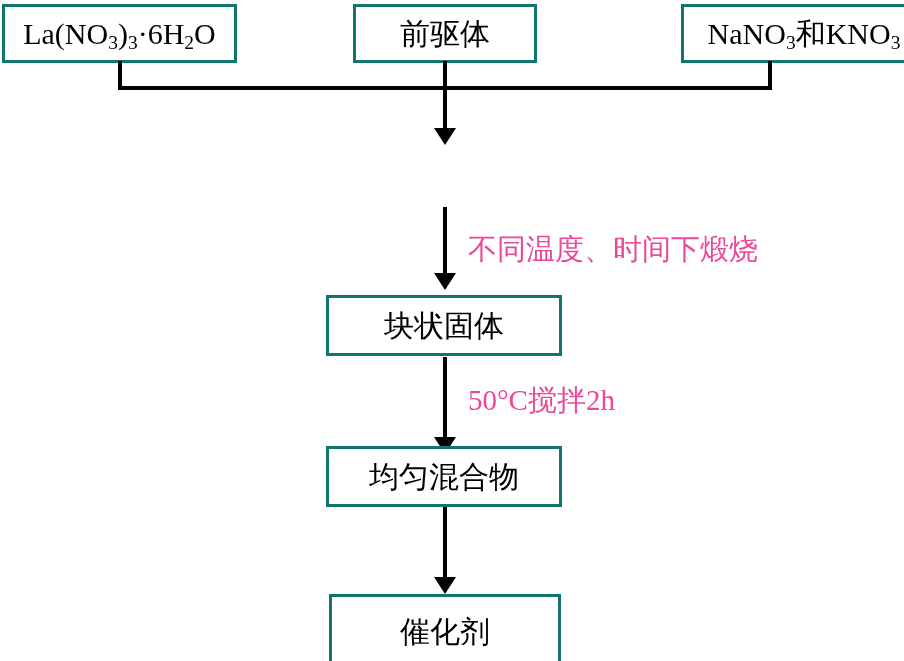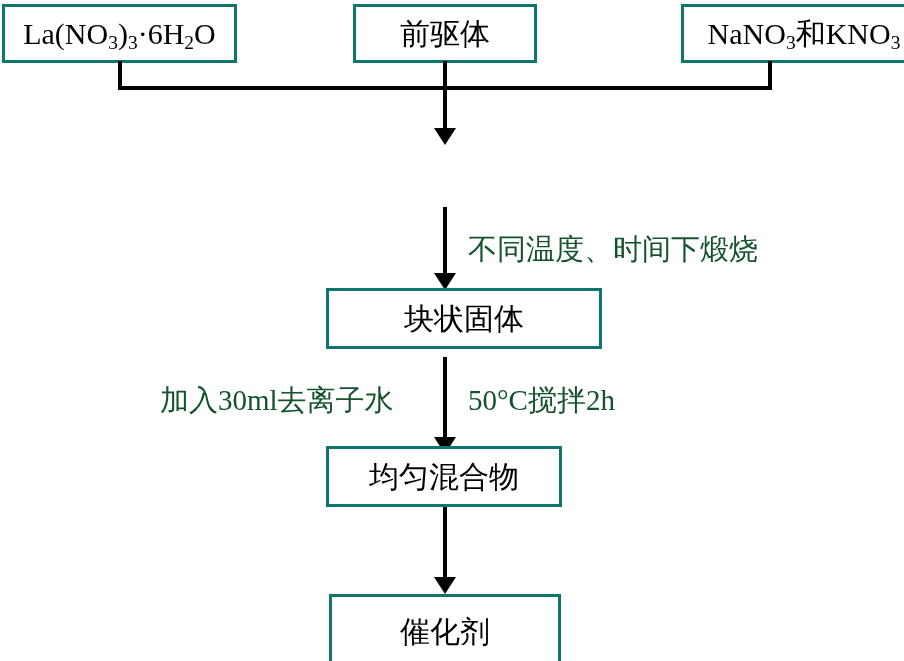--- a/index.html
+++ b/index.html
@@ -54,21 +54,21 @@
     height: 0;
     border-left: 11px solid transparent;
     border-right: 11px solid transparent;
     border-top: 17px solid #000000;
   }
   .edge-label {
     position: absolute;
     font-size: 29px;
     white-space: nowrap;
     line-height: 1;
-    color: #14532d;
+    color: #ec4899;
     text-align: center;
   }
 </style>
 </head>
 <body>
 
 <div id="canvas">
 
   <div class="node" style="left:2px; top:4px; width:235px; height:59px;">
     <span class="node-label">La(NO<sub>3</sub>)<sub>3</sub>·6H<sub>2</sub>O</span>
@@ -88,27 +88,26 @@
   <div class="edge-v" style="left:443px; top:61px; height:27px;"></div>
 
   <div class="edge-v" style="left:443px; top:86px; height:44px;"></div>
   <div class="arrowhead" style="left:434px; top:128px;"></div>
 
 
   <div class="edge-v" style="left:443px; top:207px; height:68px;"></div>
   <div class="arrowhead" style="left:434px; top:273px;"></div>
   <div class="edge-label" style="left:468px; top:235px;">不同温度、时间下煅烧</div>
 
-  <div class="node" style="left:326px; top:288px; width:276px; height:61px;text-align:center;">
+  <div class="node" style="left:326px; top:295px; width:236px; height:61px;text-align:center;">
     <span class="node-label">块状固体</span>
   </div>
 
   <div class="edge-v" style="left:443px; top:357px; height:82px;"></div>
   <div class="arrowhead" style="left:434px; top:437px;"></div>
-  <div class="edge-label" style="left:160px; top:386px;">加入30ml去离子水</div>
   <div class="edge-label" style="left:468px; top:386px;">50°C搅拌2h</div>
 
   <div class="node" style="left:326px; top:446px; width:236px; height:61px;">
     <span class="node-label">均匀混合物</span>
   </div>
 
   <div class="edge-v" style="left:443px; top:507px; height:72px;"></div>
   <div class="arrowhead" style="left:434px; top:577px;"></div>
 
   <div class="node" style="left:329px; top:594px; width:232px; height:75px;">

